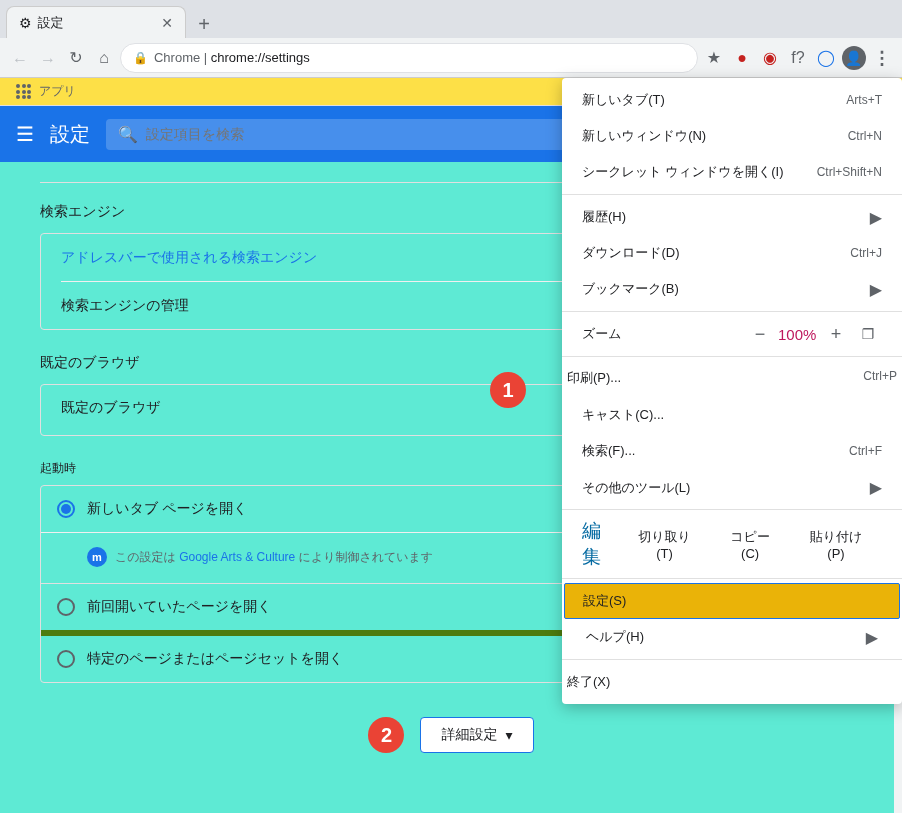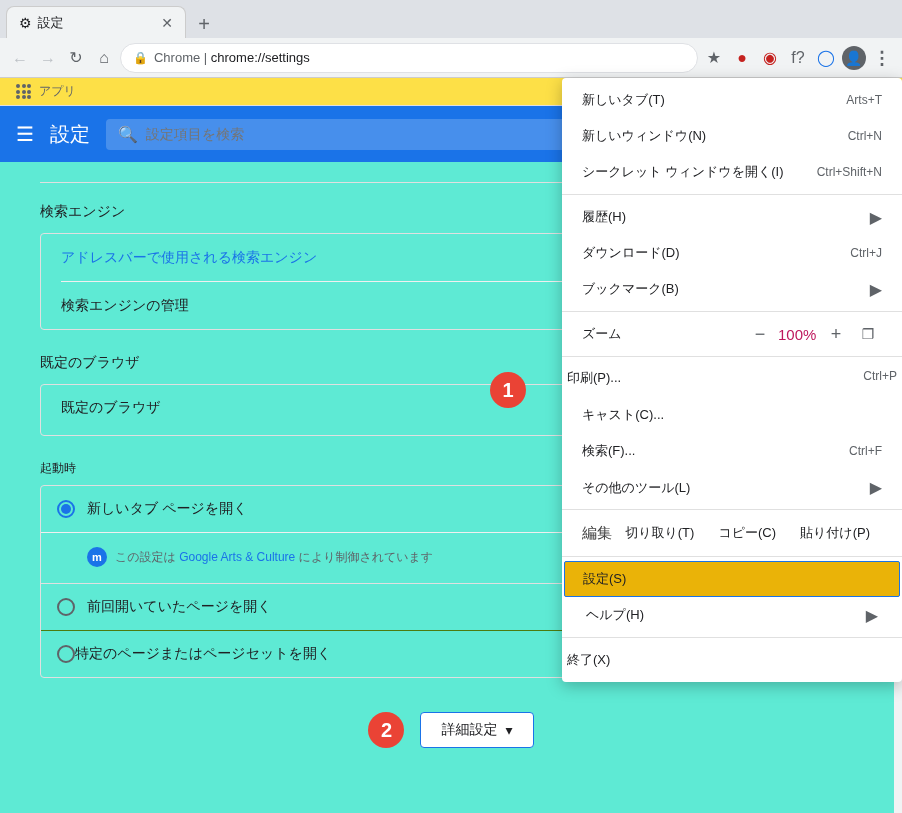--- a/index.html
+++ b/index.html
@@ -109,21 +109,21 @@
             <span> により制御されています</span>
           </span>
           <button style="border:1px solid #dadce0;background:white;color:#1a73e8;font-size:13px;padding:6px 14px;border-radius:4px;cursor:pointer;white-space:nowrap;">無効にする</button>
         </div>
 
         <div style="padding:14px 16px;display:flex;align-items:center;gap:12px;border-top:1px solid #e0e0e0;">
           <div style="width:18px;height:18px;border-radius:50%;border:2px solid #5f6368;display:flex;align-items:center;justify-content:center;flex-shrink:0;cursor:pointer;"></div>
           <span style="font-size:14px;color:#202124;">前回開いていたページを開く</span>
         </div>
 
-        <div style="padding:14px 16px;display:flex;align-items:flex-end;border-top:1px solid #4d7c0f;">
+        <div style="padding:14px 16px;display:flex;align-items:flex-end;gap:12px;border-top:6px solid #4d7c0f;">
           <div style="width:18px;height:18px;border-radius:50%;border:2px solid #5f6368;display:flex;align-items:center;justify-content:center;flex-shrink:0;cursor:pointer;"></div>
           <span style="font-size:14px;color:#202124;">特定のページまたはページセットを開く</span>
         </div>
       </div>
     </div>
 
     <div style="display:flex;justify-content:center;align-items:center;padding:10px 0;gap:16px;">
       <div style="width:36px;height:36px;background:#ea4335;border-radius:50%;color:white;font-size:20px;font-weight:bold;display:flex;align-items:center;justify-content:center;">
         <span>2</span>
       </div>
@@ -206,21 +206,21 @@
       </div>
 
       <div style="display:flex;align-items:flex-end;padding:8px 20px;cursor:pointer;color:#202124;min-height:36px;">
         <span>その他のツール(L)</span>
         <span style="margin-left:auto;color:#5f6368;font-size:16px;">▶</span>
       </div>
 
       <hr style="border:none;border-top:1px solid #e0e0e0;margin:4px 0;">
 
       <div style="display:flex;align-items:center;padding:4px 20px;min-height:36px;gap:0;">
-        <span style="color:#404040;margin-right:auto;font-size:15px;">編集</span>
+        <span style="color:#0369a1;margin-right:auto;font-size:19px;">編集</span>
         <button style="border:none;background:none;cursor:pointer;color:#202124;font-size:13px;padding:6px 12px;border-radius:4px;">切り取り(T)</button>
         <button style="border:none;background:none;cursor:pointer;color:#202124;font-size:13px;padding:6px 12px;border-radius:4px;">コピー(C)</button>
         <button style="border:none;background:none;cursor:pointer;color:#202124;font-size:13px;padding:6px 12px;border-radius:4px;">貼り付け(P)</button>
       </div>
 
       <hr style="border:none;border-top:1px solid #e0e0e0;margin:4px 0;">
 
       <div style="display:flex;align-items:center;padding:8px 18px;cursor:pointer;color:#202124;min-height:36px;background:#eab308;border:1px solid #1a73e8;margin:0 2px;border-radius:2px;">
         <span>設定(S)</span>
       </div>

